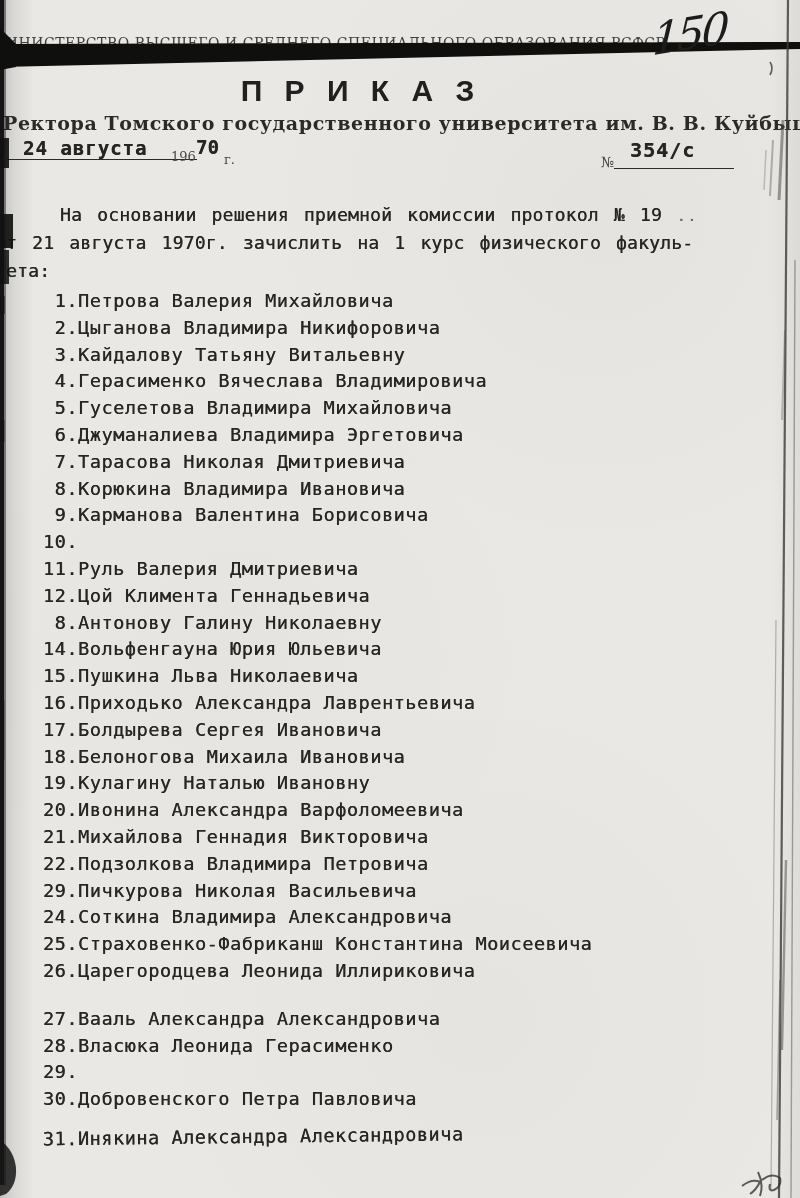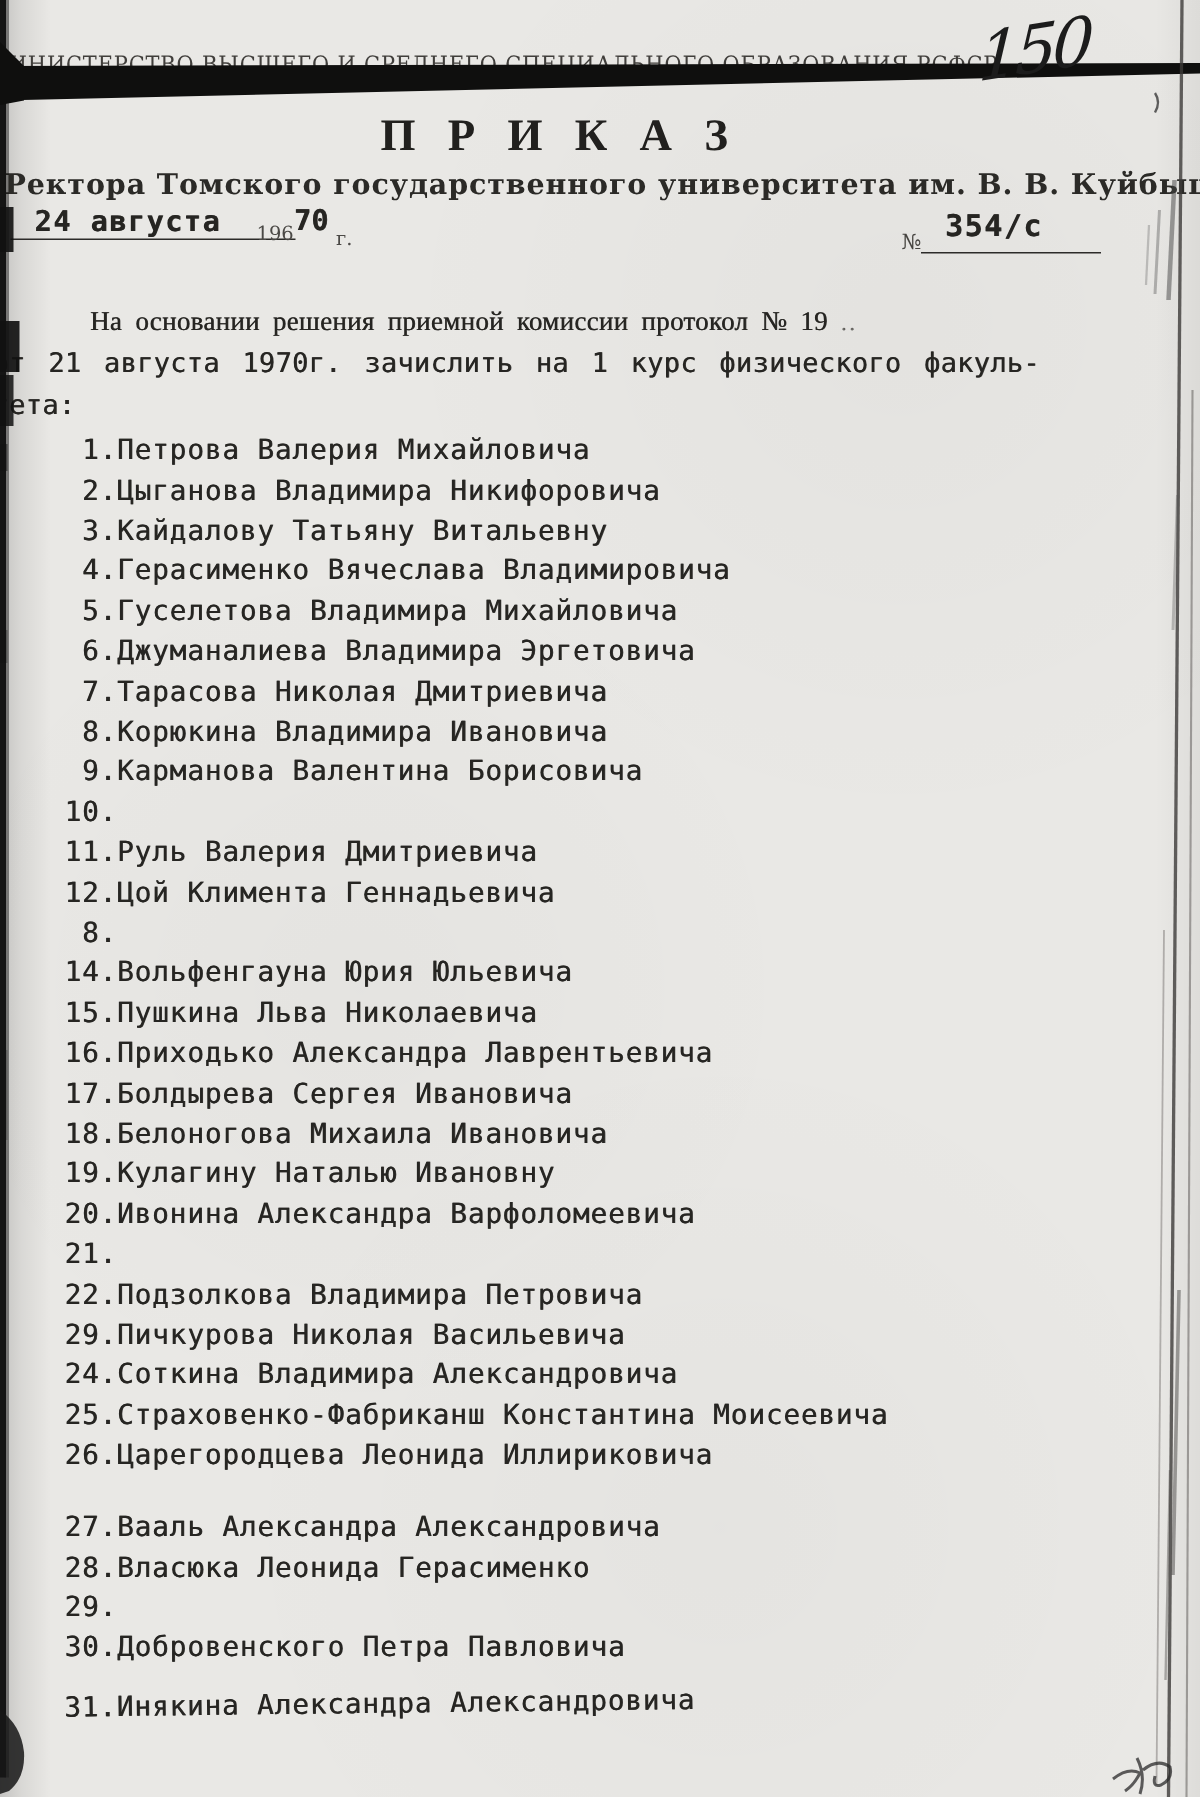--- a/index.html
+++ b/index.html
@@ -42,23 +42,23 @@
     font-family:"DejaVu Serif", serif;
     font-style:italic;
     font-size:44px;
     letter-spacing:-3px;
     color:#1c1c1c;
     transform:rotate(-9deg) skewX(-12deg);
     z-index:4;
   }
 
   .order-title {
-    left:16px; top:74px; width:714px;
+    left:4px; top:74px; width:714px;
     text-align:center;
-    font-family:Liberation Serif, serif;
+    font-family:Liberation Sans, sans-serif;
     font-size:30px; font-weight:bold;
     letter-spacing:7px;
     color:#21201e;
     white-space:nowrap;
     z-index:2;
   }
 
   .order-issuer {
     left:3px; top:112px;
     font-family:"DejaVu Serif", serif;
@@ -75,21 +75,21 @@
   .date-line  { left:7px;   top:159px; width:190px; border-bottom:1.7px solid #2c2b29; z-index:2; }
   .year-print { left:171px; top:149px; font-family:"DejaVu Serif", serif; font-size:13px; color:#4b4946; z-index:2; white-space:nowrap;}
   .year-typed { left:196px; top:136px; font-size:19px; font-weight:bold; }
   .year-sfx   { left:224px; top:152px; font-family:"DejaVu Serif", serif; font-size:13px; color:#4b4946; z-index:2; white-space:nowrap;}
 
   .num-label  { left:601px; top:154px; font-family:"DejaVu Serif", serif; font-size:14px; color:#45433f; z-index:2; white-space:nowrap;}
   .num-line   { left:614px; top:168px; width:120px; border-bottom:1.7px solid #2c2b29; z-index:2; }
   .num-value  { left:630px; top:138px; font-size:20px; font-weight:bold; letter-spacing:1px; }
 
   .body-line  { font-size:18px; letter-spacing:0.2px; word-spacing:4px; }
-  .bl1 { left:60px;  top:204px;font-family:Liberation Serif, serif; }
+  .bl1 { left:60px;  top:204px; }
   .bl2 { left:-5px;  top:232px; }
   .bl3 { left:-5px;  top:260px; }
   .trail-dots { font-size:14px; color:#6e6c68; letter-spacing:2px; }
 
   .student-list { left:0; top:288px; width:770px; z-index:2; }
   .student-row {
     display:flex;
     height:26.8px; line-height:26.8px;
     font-size:18.5px; letter-spacing:0.55px;
     color:#262522; text-shadow:0.35px 0 0 rgba(38,37,34,0.85);
@@ -201,20 +201,21 @@
       <div class="student-row">
         <span class="student-num">11.</span>
         <span class="student-name">Руль Валерия Дмитриевича</span>
       </div>
       <div class="student-row">
         <span class="student-num">12.</span>
         <span class="student-name">Цой Климента Геннадьевича</span>
       </div>
       <div class="student-row">
         <span class="student-num">8.</span>
+        <span class="student-name">Антонову Галину Николаевну</span>
       </div>
       <div class="student-row">
         <span class="student-num">14.</span>
         <span class="student-name">Вольфенгауна Юрия Юльевича</span>
       </div>
       <div class="student-row">
         <span class="student-num">15.</span>
         <span class="student-name">Пушкина Льва Николаевича</span>
       </div>
       <div class="student-row">
@@ -232,20 +233,21 @@
       <div class="student-row">
         <span class="student-num">19.</span>
         <span class="student-name">Кулагину Наталью Ивановну</span>
       </div>
       <div class="student-row">
         <span class="student-num">20.</span>
         <span class="student-name">Ивонина Александра Варфоломеевича</span>
       </div>
       <div class="student-row">
         <span class="student-num">21.</span>
+        <span class="student-name">Михайлова Геннадия Викторовича</span>
       </div>
       <div class="student-row">
         <span class="student-num">22.</span>
         <span class="student-name">Подзолкова Владимира Петровича</span>
       </div>
       <div class="student-row">
         <span class="student-num">29.</span>
         <span class="student-name">Пичкурова Николая Васильевича</span>
       </div>
       <div class="student-row">

